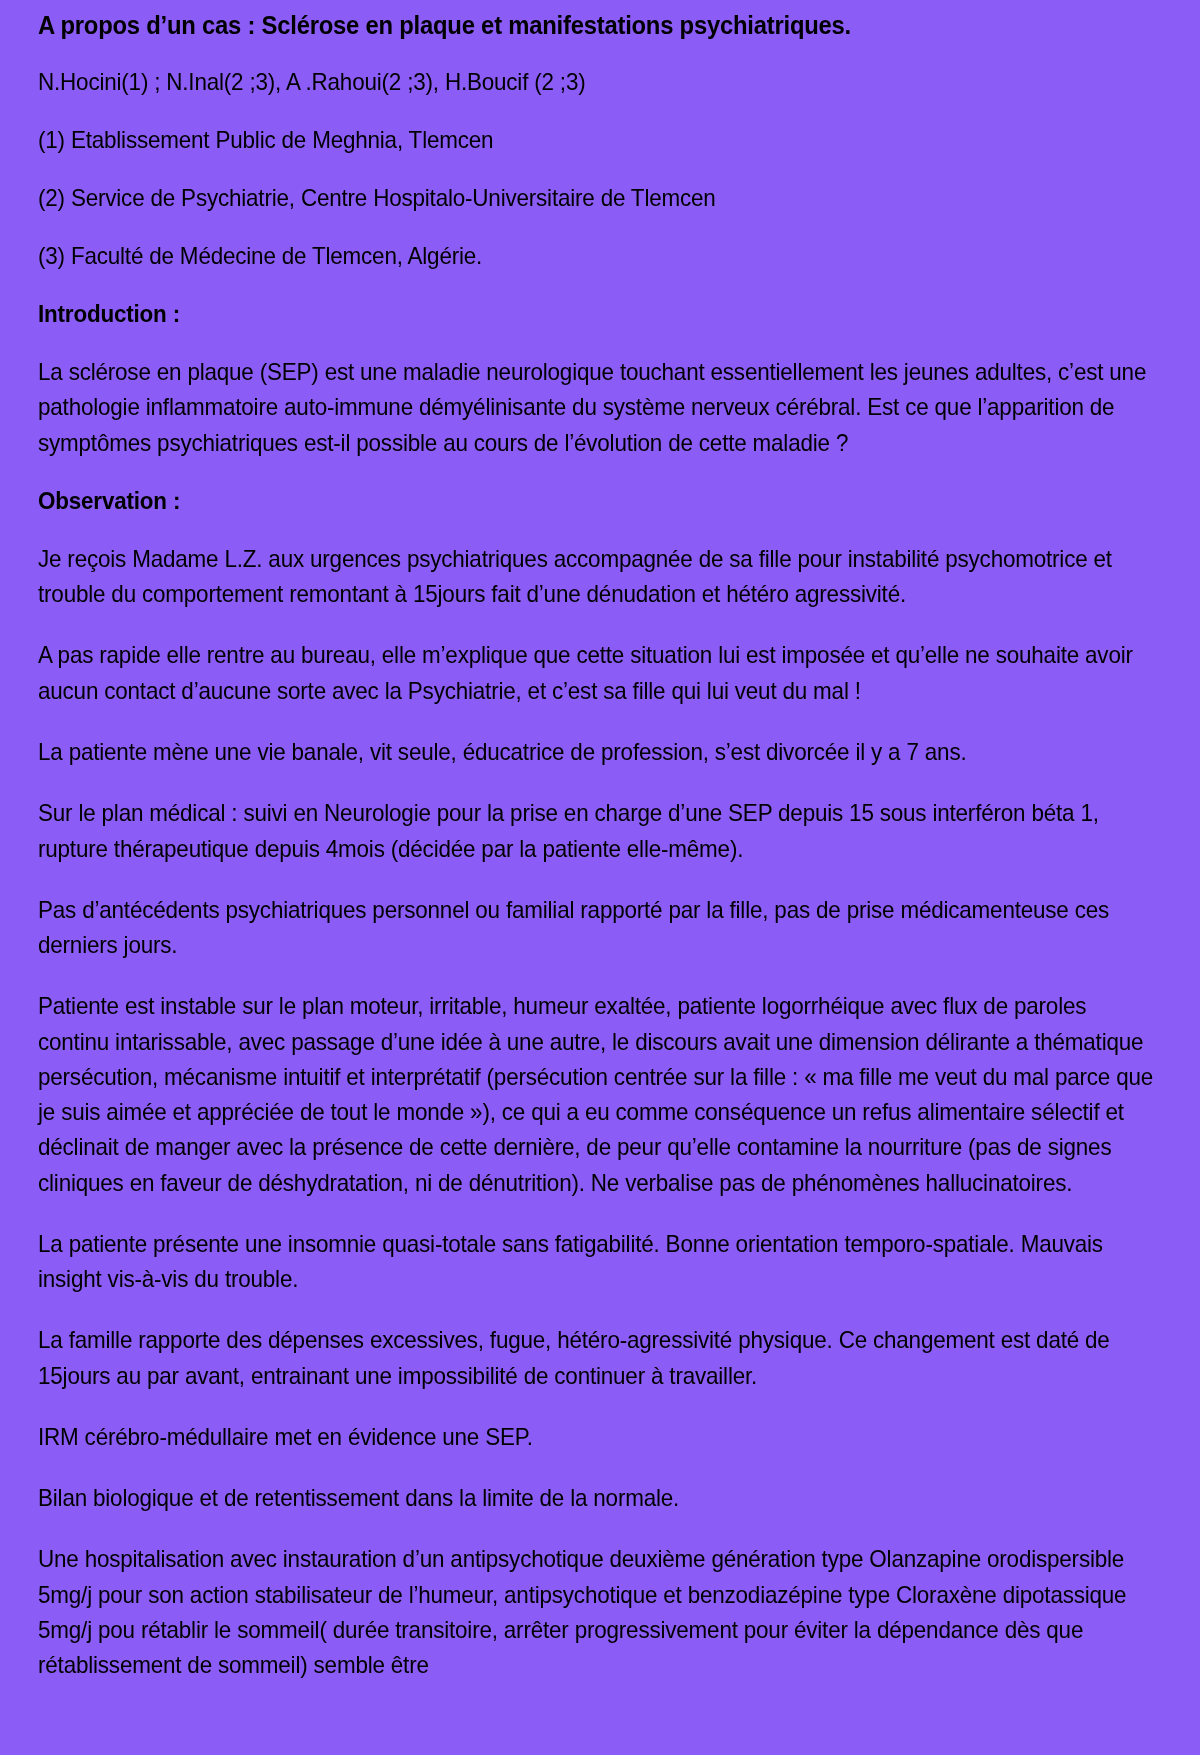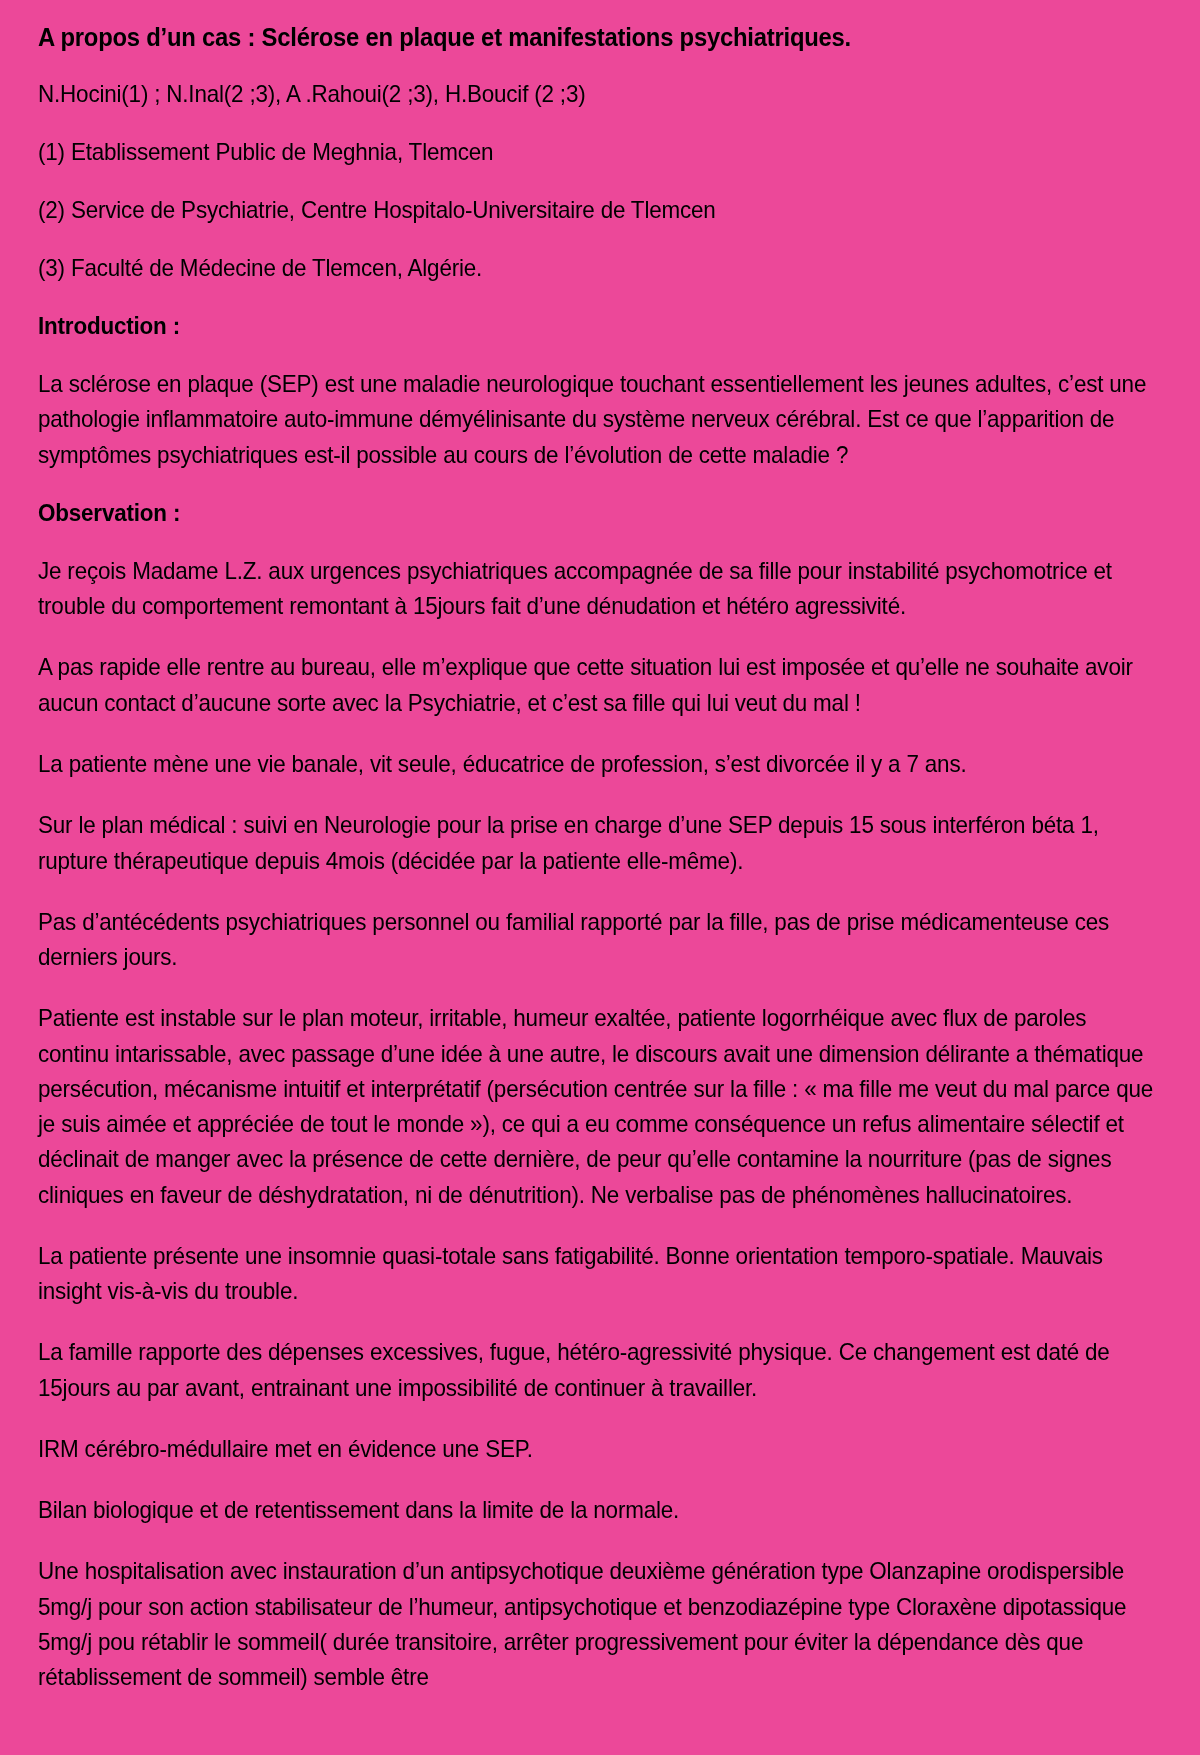--- a/index.html
+++ b/index.html
@@ -6,23 +6,23 @@
   html, body {
     margin: 0;
     padding: 0;
     background: #ffffff;
   }
 
   .page {
     position: relative;
     width: 1200px;
     min-height: 1755px;
-    background: #ec4899;
+    background: #8b5cf6;
     box-sizing: border-box;
-    padding: 22px 0 0 0;
+    padding: 10px 0 0 0;
     overflow: hidden;
   }
 
   .content {
     width: 1160px;
     margin: 0 auto;
     padding: 0 18px 0 18px;
     box-sizing: border-box;
   }
 

